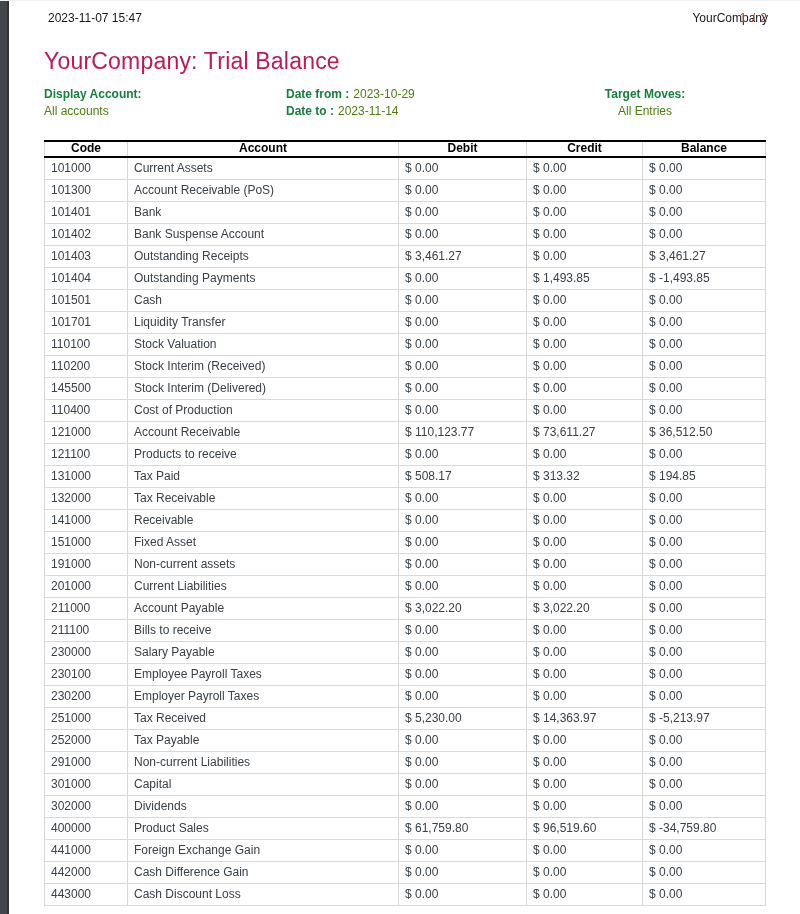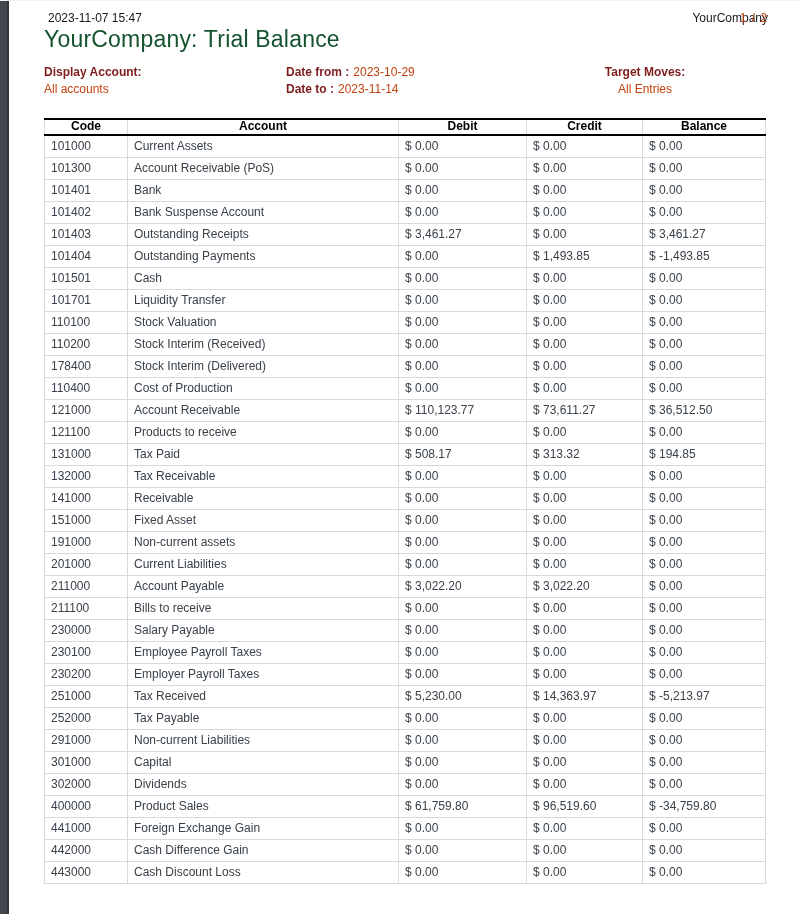--- a/index.html
+++ b/index.html
@@ -26,38 +26,39 @@
     position:relative;
     height:16px;
     font-size:12px;
     color:#16191d;
   }
   .topbar-datetime { position:absolute; left:4px; top:1px; }
   .topbar-company { position:absolute; left:0; right:0; top:1px; text-align:right; }
   .topbar-page { position:absolute; right:0; top:1px; color:#c2410c; letter-spacing:1px; }
   
   .report-title {
+    margin-top:22px;
     font-size:23px;
     font-weight:400;
-    color:#14532d;
+    color:#be185d;
     letter-spacing:0.2px;
   }
   
   .filters {
     display:flex;
     margin-top:11px;
     font-size:12px;
     color:#1a1d21;
   }
   .filter-col { line-height:17px; }
   .filter-col.c1 { width:242px; }
   .filter-col.c2 { width:236px; }
   .filter-col.c3 { flex:1;text-align:center; }
-  .filter-label { font-weight:bold; color:#7f1d1d; }
-  .filter-value { font-weight:normal; color:#c2410c; }
+  .filter-label { font-weight:bold; color:#15803d; }
+  .filter-value { font-weight:normal; color:#4d7c0f; }
   .inline-pair .filter-value { margin-left:4px; }
   
   table.trial-balance {
     margin-top:20px;
     border-collapse:collapse;
     table-layout:fixed;
     width:721px;
     font-size:12px;
   }
   table.trial-balance col.c-code    { width:83px; }
@@ -204,21 +205,21 @@
           <td>$ 0.00</td>
         </tr>
         <tr>
           <td>110200</td>
           <td>Stock Interim (Received)</td>
           <td>$ 0.00</td>
           <td>$ 0.00</td>
           <td>$ 0.00</td>
         </tr>
         <tr>
-          <td>178400</td>
+          <td>145500</td>
           <td>Stock Interim (Delivered)</td>
           <td>$ 0.00</td>
           <td>$ 0.00</td>
           <td>$ 0.00</td>
         </tr>
         <tr>
           <td>110400</td>
           <td>Cost of Production</td>
           <td>$ 0.00</td>
           <td>$ 0.00</td>

